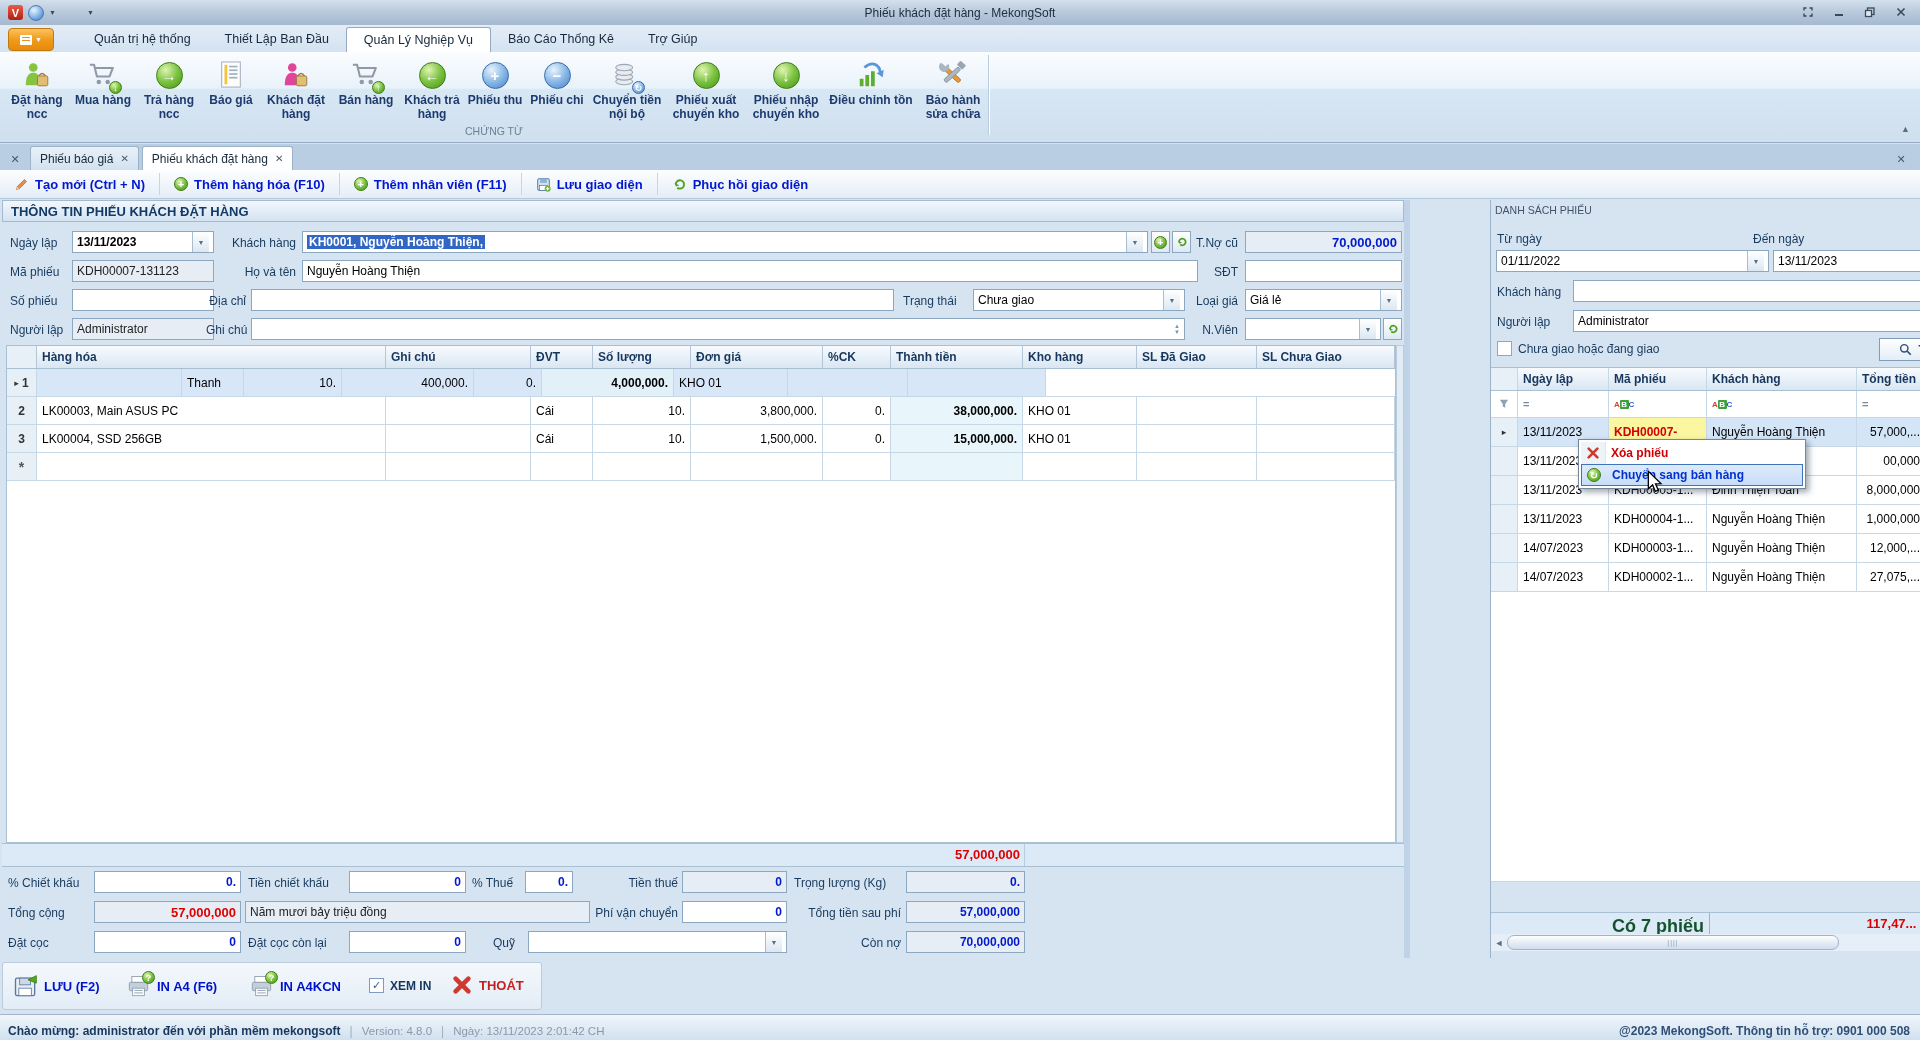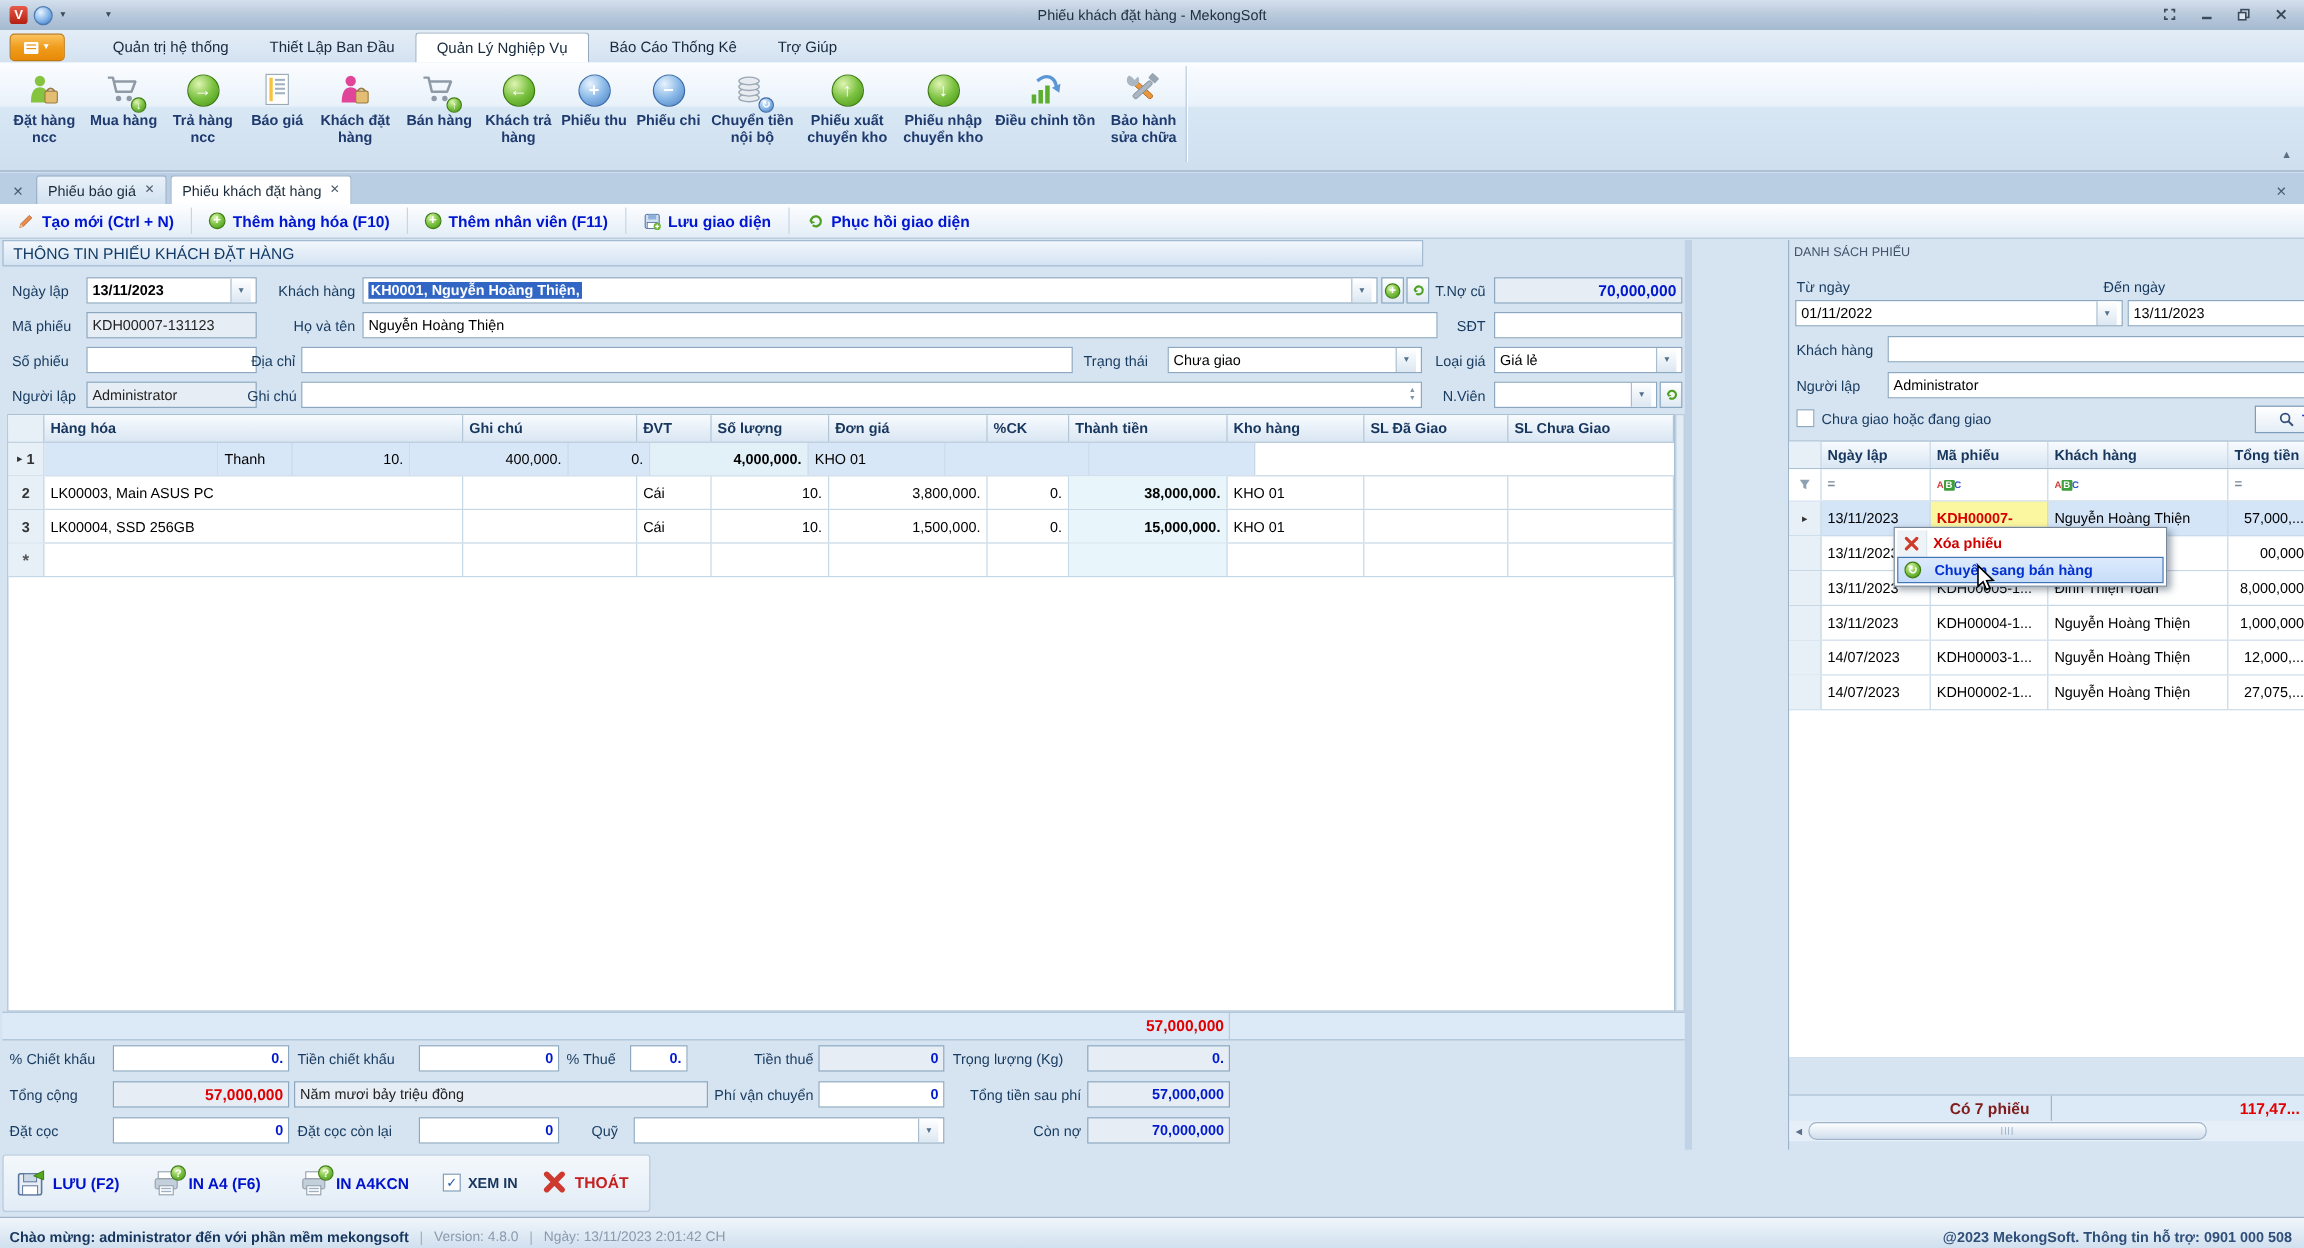--- a/index.html
+++ b/index.html
@@ -45,22 +45,22 @@
   .doctabs{left:0;top:144px;width:1920px;height:26px;background:#b9cde3;border-bottom:1px solid #9db3c9;display:flex;align-items:flex-end}
   .dtab{height:24px;box-sizing:border-box;display:flex;align-items:center;gap:7px;padding:0 9px;font-size:12px;color:#1a2a3a;
         background:linear-gradient(#e9f1f9,#d2e1f0);border:1px solid #9db3c9;border-bottom:none;border-radius:3px 3px 0 0;margin-right:3px}
   .dtab.active{background:#fff;font-weight:normal}
   .dtab .x{color:#4a5a6a;font-size:10px}
   .dclose{width:22px;height:22px;display:flex;align-items:center;justify-content:center;color:#4a5a6a;font-size:11px;margin:0 4px}
   
   .actionbar{left:0;top:170px;width:1920px;height:28px;background:linear-gradient(#fdfeff,#e3edf7);border-bottom:1px solid #b6c9da;display:flex;align-items:center}
   .aitem{display:flex;align-items:center;gap:6px;padding:0 14px;height:22px;font-size:13px;font-weight:bold;color:#0016d0;border-right:1px solid #c6d6e4}
   
-  .sechdr{left:2px;top:200px;width:1184px;height:22px;background:linear-gradient(#f2f7fc,#d4e3f2);border:1px solid #a3bad0;
-          box-sizing:border-box;display:flex;align-items:center;padding-left:8px;font-size:13px;font-weight:normal;color:#123a66}
+  .sechdr{left:2px;top:200px;width:1402px;height:22px;background:linear-gradient(#f2f7fc,#d4e3f2);border:1px solid #a3bad0;
+          box-sizing:border-box;display:flex;align-items:center;padding-left:8px;font-size:13px;font-weight:bold;color:#123a66}
   
   .lbl{position:absolute;font-size:12px;color:#173a5e;white-space:nowrap}
   .lbl.r{text-align:right}
   .inp{position:absolute;background:#fff;border:1px solid #8ca8c0;height:22px;box-sizing:border-box;font-size:12px;color:#000;
        display:flex;align-items:center;padding:0 4px;overflow:hidden}
   .inp.ro{background:#e6edf5;color:#222}
   .inp.vblue{justify-content:flex-end;color:#0019cf;font-weight:bold}
   .inp.vred{justify-content:flex-end;color:#e00000;font-weight:bold}
   .dd{width:16px;height:100%;margin-left:auto;border-left:1px solid #a8bdd0;background:linear-gradient(#ffffff,#dce7f2);
       color:#54718c;font-size:7px;display:flex;align-items:center;justify-content:center;flex:none}
@@ -299,20 +299,21 @@
             <rect x="5" y="14" width="21" height="4.5" rx="2" transform="rotate(42 16 16)" fill="#e8973c" stroke="#b06a1e" stroke-width="0.8"></rect>
             <rect x="21" y="2.5" width="8" height="6" rx="1" transform="rotate(42 25 5.5)" fill="#98a6b4"></rect>
             <rect x="5" y="13" width="21" height="4.5" rx="2" transform="rotate(-42 16 16)" fill="#aab6c2" stroke="#7e8c9a" stroke-width="0.8"></rect>
             <path d="M3 3 a5.5 5.5 0 1 0 8 1 l-3 3 l-2.5 -2.5 Z" fill="#aab6c2"></path>
           </svg>
       </div>
       <div class="rlabel">Bảo hành sửa chữa</div>
     </div>
   </div>
   <div class="groupline"></div>
+  <div class="grouplabel">CHỨNG TỪ</div>
   <div class="rib-chev">▲</div>
 </div>
 
 <div class="abs doctabs">
   <div class="dclose">✕</div>
   <div class="dtab">
     <span>Phiếu báo giá</span>
       <span class="x">✕</span>
   </div>
   <div class="dtab active">
@@ -752,21 +753,21 @@
       <div class="gc" style="width:91px">14/07/2023</div>
       <div class="gc" style="width:98px">KDH00002-1...</div>
       <div class="gc" style="width:150px">Nguyễn Hoàng Thiện</div>
       <div class="gc num" style="width:69px">27,075,...</div>
       <div class="gc" style="width:62px;border-right:none"></div>
     </div>
     <div style="background:#fff;height:289px;border-bottom:1px solid #c6d7e6"></div>
   </div>
 
   <div class="pfoot">
-    <span style="position:absolute;left:118px;top:3px;width:98px;text-align:center;color:#7f1d1d;font-weight:bold;font-size:13px">Có 7 phiếu</span>
+    <span style="position:absolute;left:118px;top:3px;width:98px;text-align:center;color:#14532d;font-weight:bold;font-size:18px">Có 7 phiếu</span>
     <span style="position:absolute;left:218px;top:0;bottom:0;width:1px;background:#9fb4c9"></span>
     <span style="position:absolute;left:366px;top:3px;width:69px;text-align:center;color:#e00000;font-weight:bold;font-size:13px">117,47...</span>
     <span style="position:absolute;left:440px;top:0;bottom:0;width:1px;background:#9fb4c9"></span>
   </div>
   <div class="pscroll">
     <span class="parrow">◄</span>
     <span class="thumb" style="width:330px">||||</span>
     <span class="parrow" style="margin-left:auto">►</span>
   </div>
 </div>

